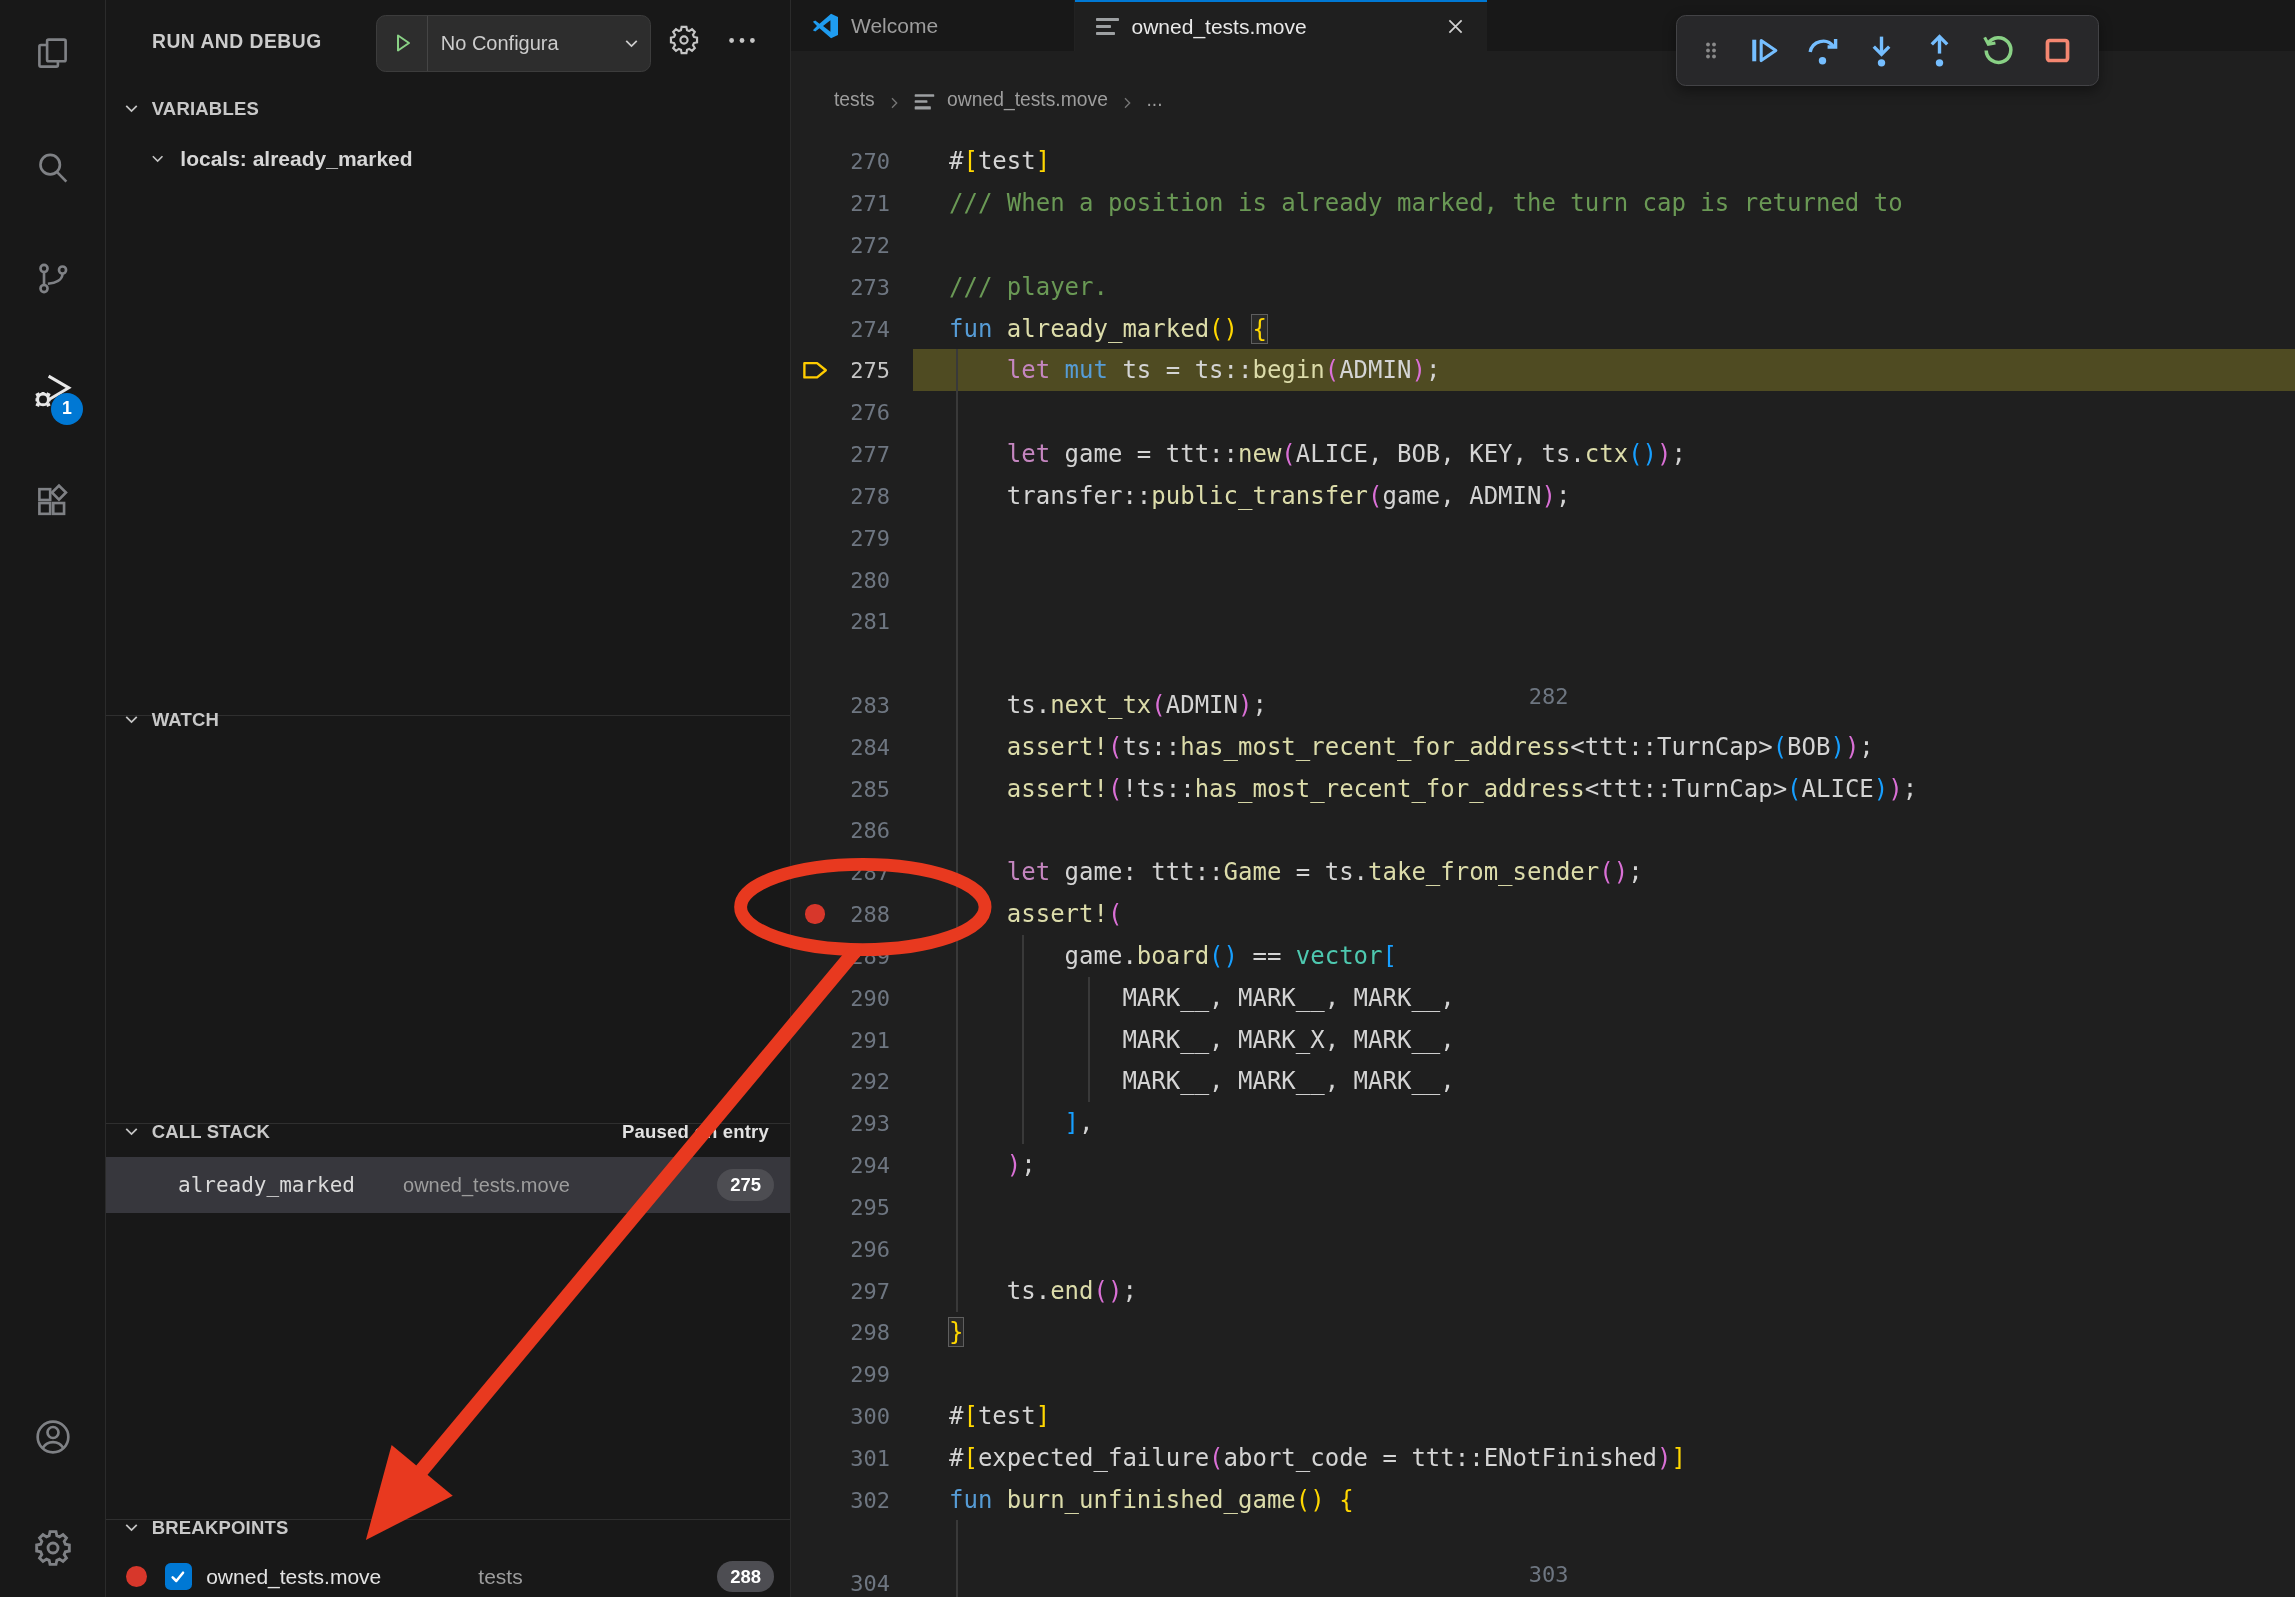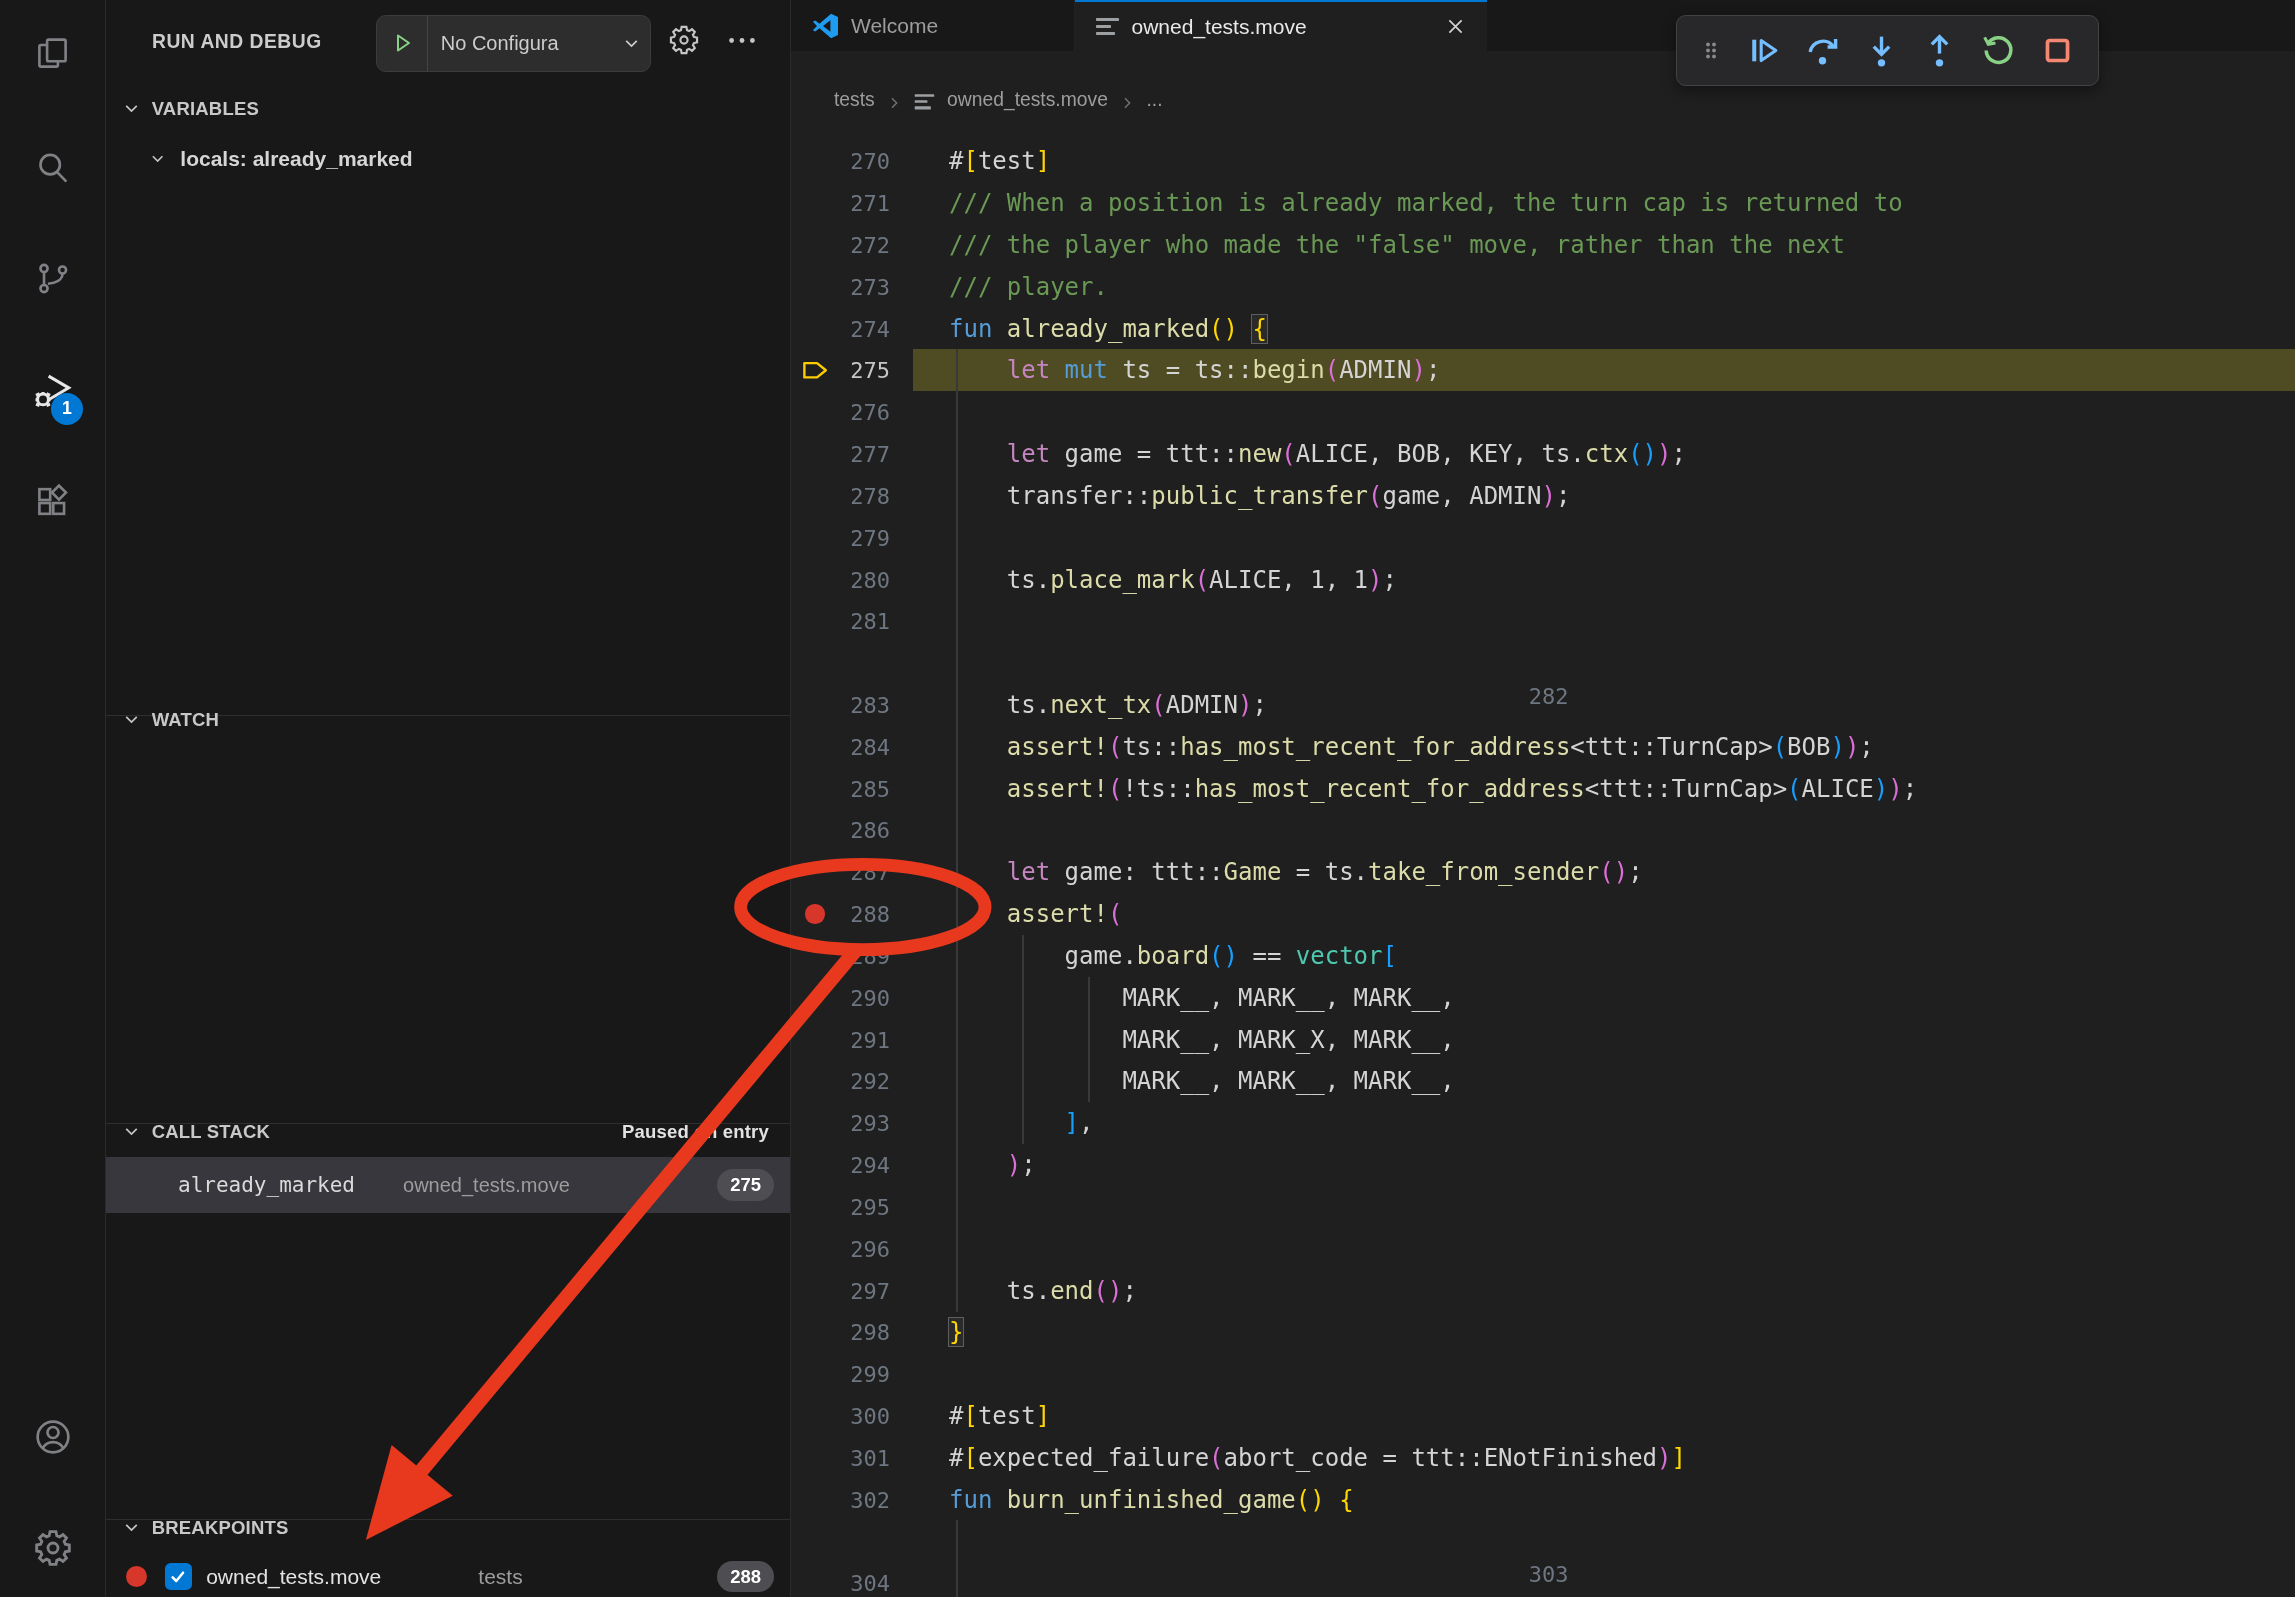--- a/index.html
+++ b/index.html
@@ -271,21 +271,20 @@
           <span class="ltxt"><span class="tk-w">#</span><span class="tk-b1">[</span><span class="tk-w">test</span><span class="tk-b1">]</span></span>
         </div>
         <div class="cl" style="top: 53px;">
           <span class="gico"></span>
           <span class="lnum">271</span>
           <span class="ltxt"><span class="tk-cm">/// When a position is already marked, the turn cap is returned to</span></span>
         </div>
         <div class="cl" style="top: 95px;">
           <span class="gico"></span>
           <span class="lnum">272</span>
-          <span class="ltxt"><span class="tk-cm">/// the player who made the "false" move, rather than the next</span></span>
         </div>
         <div class="cl" style="top: 137px;">
           <span class="gico"></span>
           <span class="lnum">273</span>
           <span class="ltxt"><span class="tk-cm">/// player.</span></span>
         </div>
         <div class="cl" style="top: 179px;">
           <span class="gico"></span>
           <span class="lnum">274</span>
           <span class="ltxt"><span class="tk-kb">fun </span><span class="tk-fn">already_marked</span><span class="tk-b1">()</span><span class="tk-w"> </span><span class="tk-b1 bmatch">{</span></span>
@@ -322,21 +321,20 @@
         <div class="cl" style="top: 388px;">
           <i class="guide" style="left: 165px;"></i>
           <span class="gico"></span>
           <span class="lnum">279</span>
           <span class="ltxt"></span>
         </div>
         <div class="cl" style="top: 430px;">
           <i class="guide" style="left: 165px;"></i>
           <span class="gico"></span>
           <span class="lnum">280</span>
-          <span class="ltxt"><span class="tk-w">    ts.</span><span class="tk-fn">place_mark</span><span class="tk-b2">(</span><span class="tk-w">ALICE, 1, 1</span><span class="tk-b2">)</span><span class="tk-w">;</span></span>
         </div>
         <div class="cl" style="top: 471px;">
           <i class="guide" style="left: 165px;"></i>
           <span class="gico"></span>
           <span class="lnum">281</span>
         </div>
         <div class="cl" style="top: 513px; flex-direction: column;">
           <i class="guide" style="left: 165px;"></i>
           <span class="gico"></span>
           <span class="lnum">282</span>

